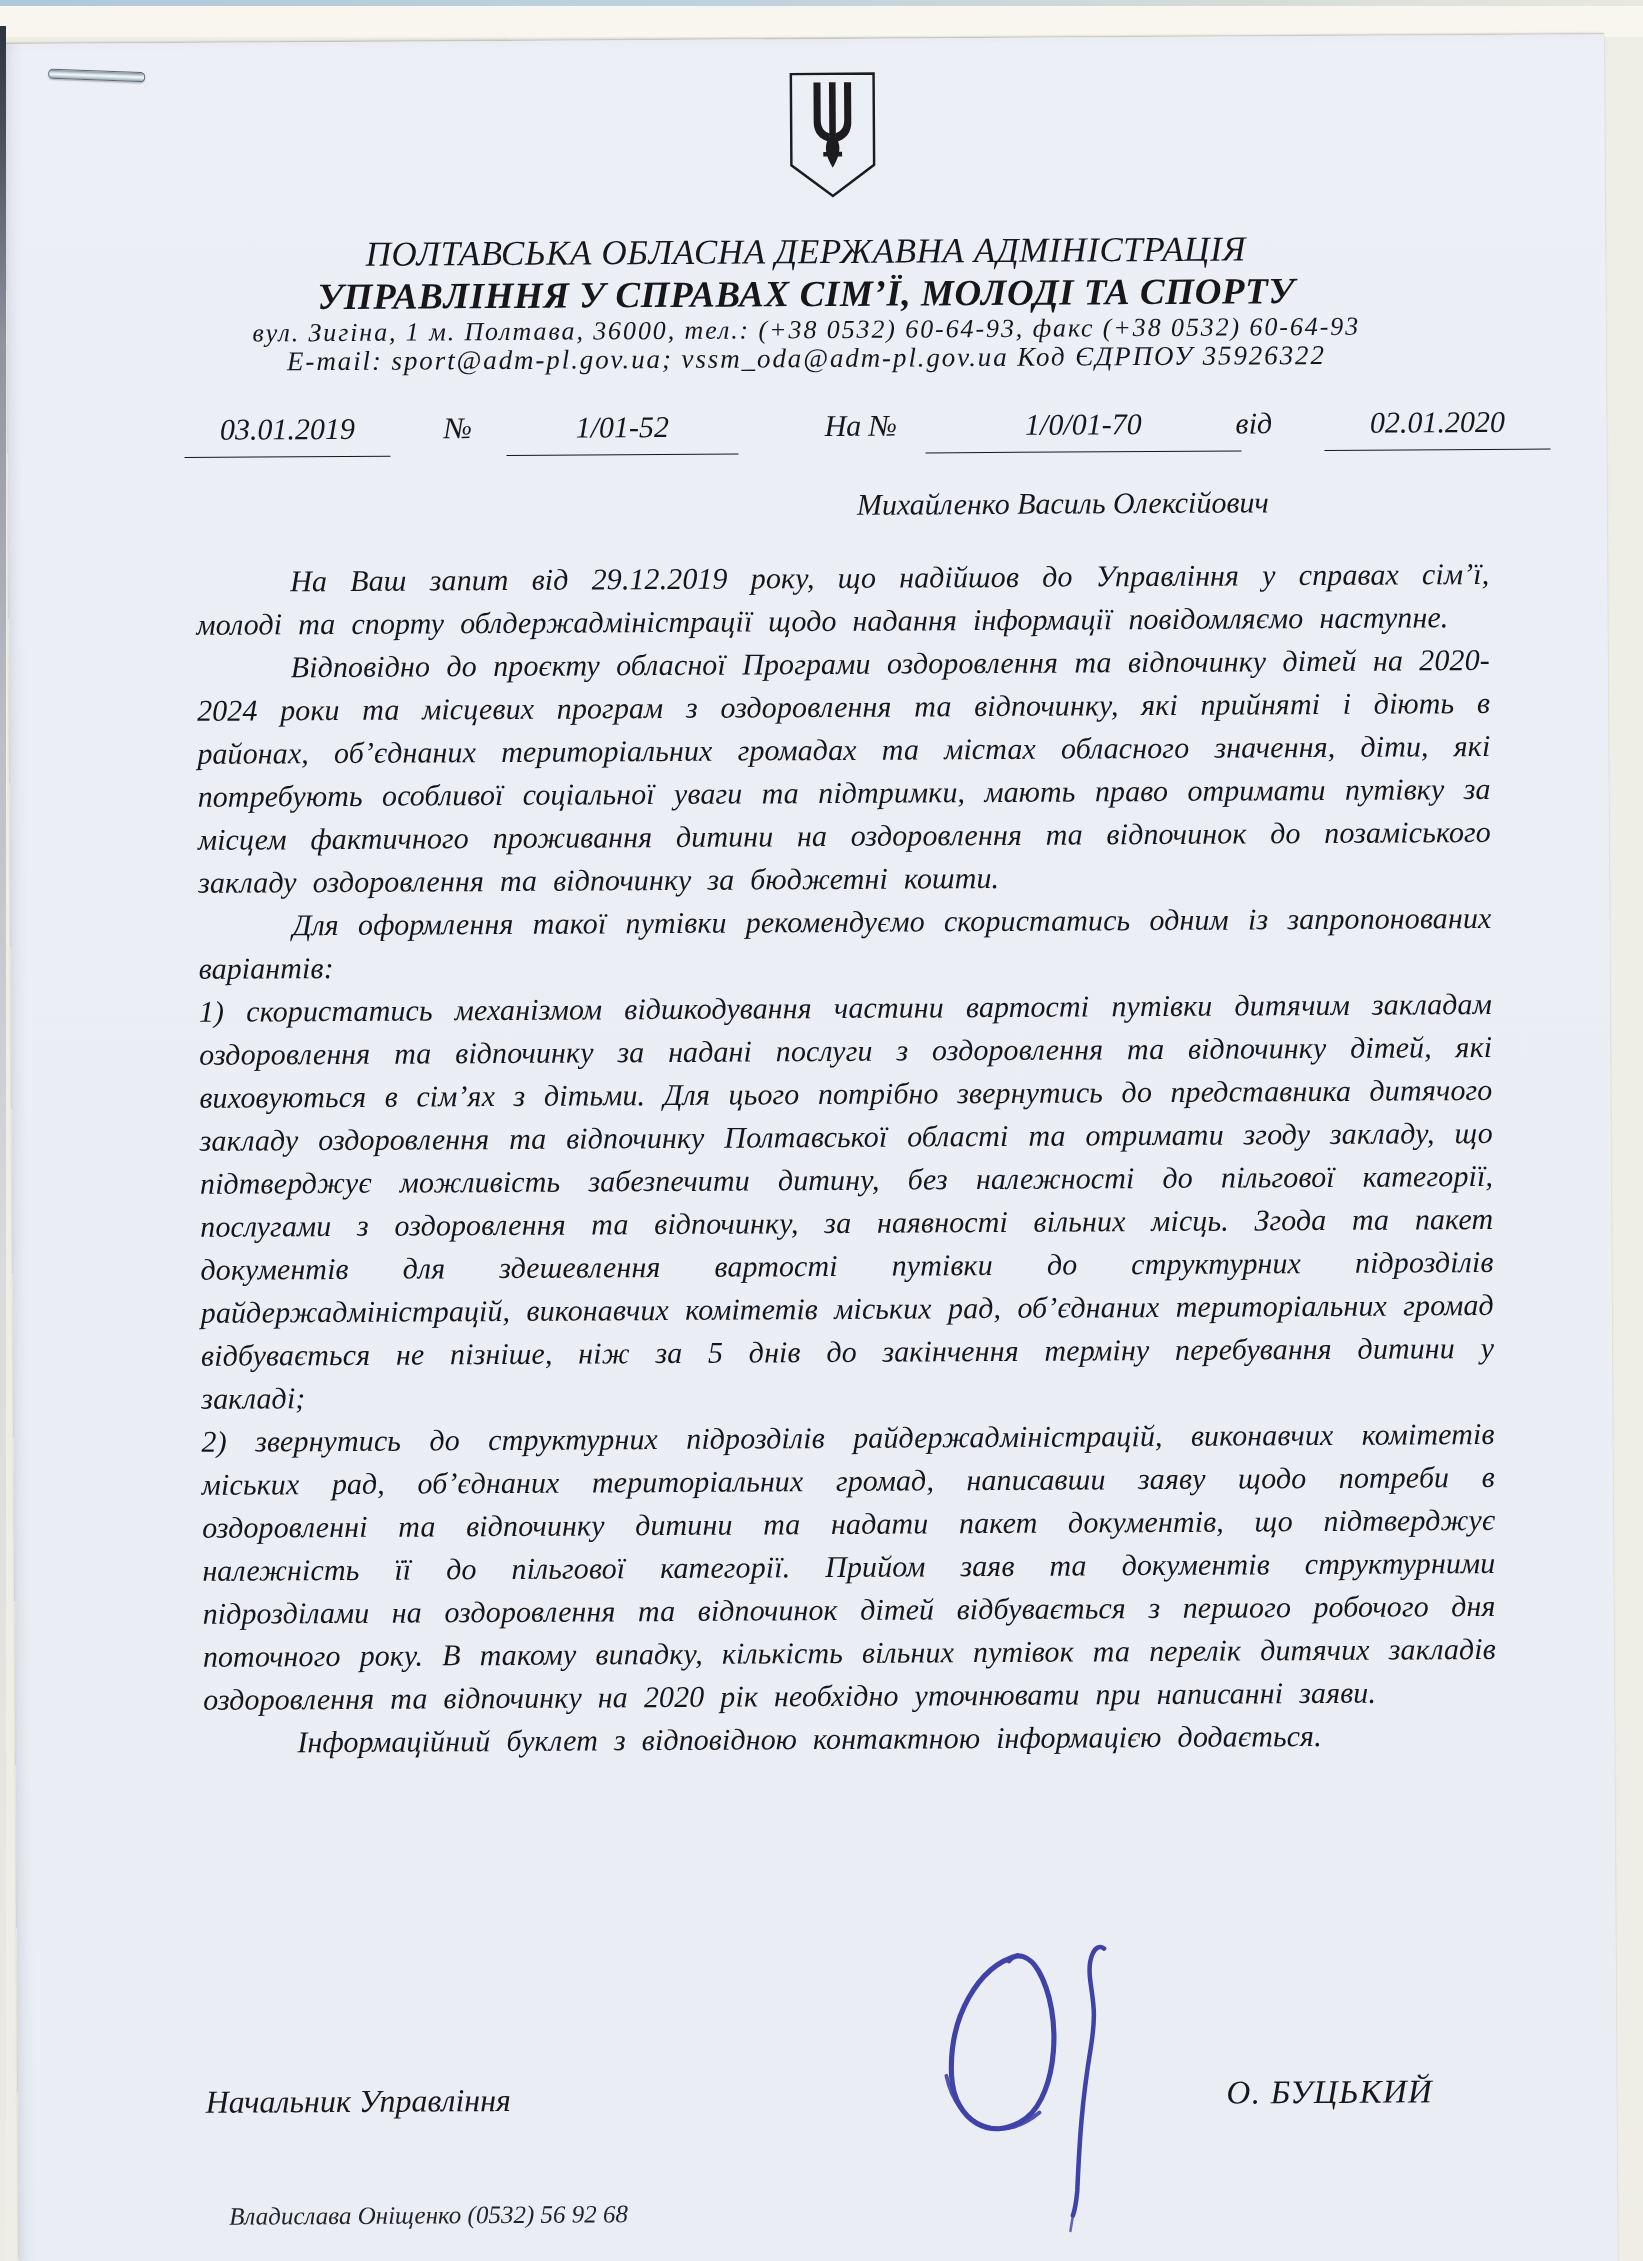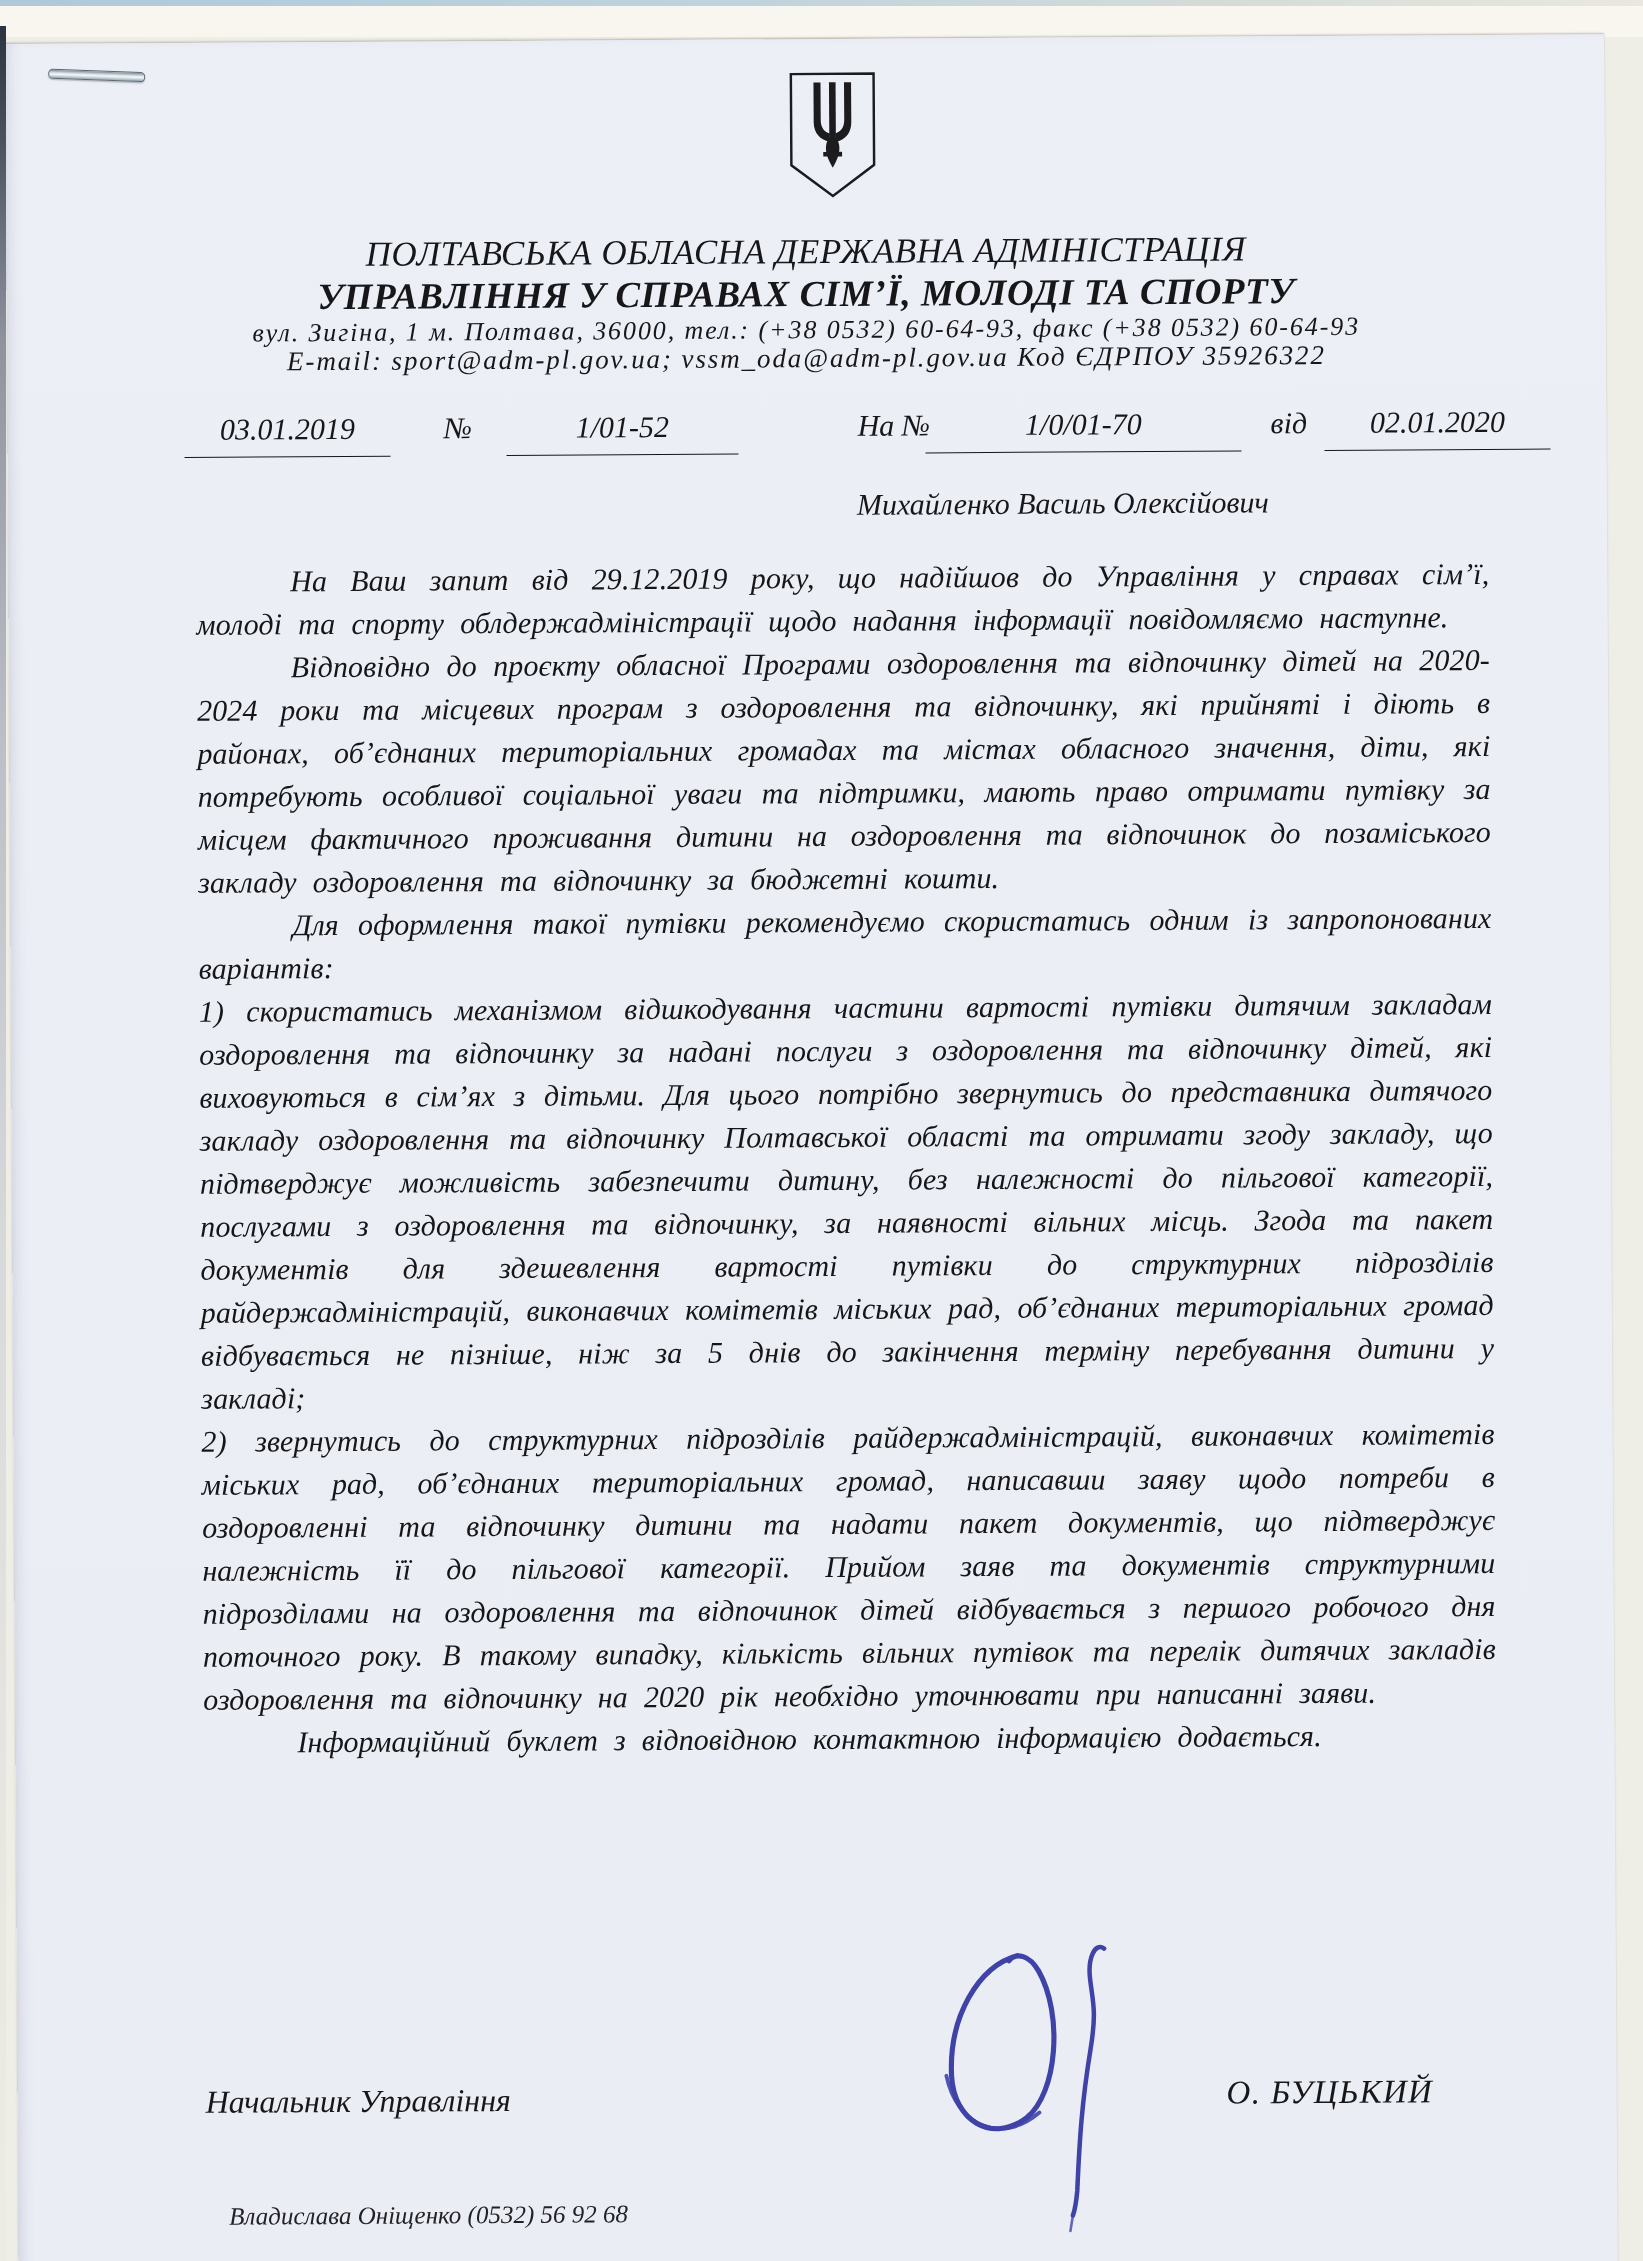--- a/index.html
+++ b/index.html
@@ -36,23 +36,23 @@
   .h1{top:193px;font-size:35px;letter-spacing:0.6px;}
   .h2{top:233px;font-size:37px;font-weight:bold;letter-spacing:0.6px;}
   .h3{top:276px;font-size:26px;letter-spacing:1.9px;}
   .h4{top:304px;font-size:27px;letter-spacing:1.9px;}
 
   .ref-row span{position:absolute;top:370px;font-size:30px;color:#17171a;text-align:center;}
   .u{border-bottom:1.9px solid #17171a;padding-bottom:10.3px;}
   .seg-date{left:177px;width:206px;}
   .seg-no-label{left:428px;width:45px;}
   .seg-number{left:499px;width:232px;}
-  .seg-na-label{left:819px;width:135px;}
+  .seg-na-label{left:786px;width:135px;}
   .seg-reply{left:918px;width:316px;}
-  .seg-vid-label{left:1246px;width:71px;}
+  .seg-vid-label{left:1211px;width:71px;}
   .seg-reply-date{left:1317px;width:226px;}
 
   .recipient{position:absolute;left:849px;top:449px;font-size:30px;color:#17171a;white-space:nowrap;}
 
   .body-text{position:absolute;left:188px;top:517px;width:1293px;color:#161618;
     font-size:30px;line-height:43px;text-align:justify;word-spacing:8.4px;letter-spacing:0.1px;}
   .body-text p{margin:0;}
   .body-text p.ind{text-indent:94px;}
 
   .sig-title{position:absolute;left:188px;top:2041px;font-size:32px;color:#17171a;white-space:nowrap;}

